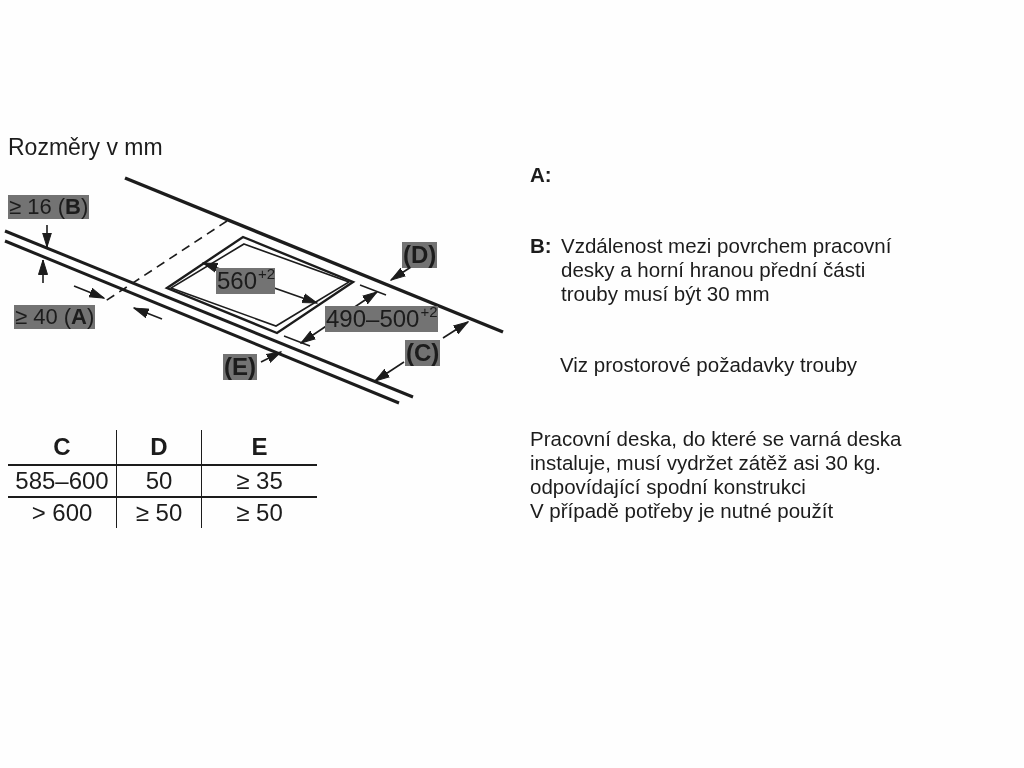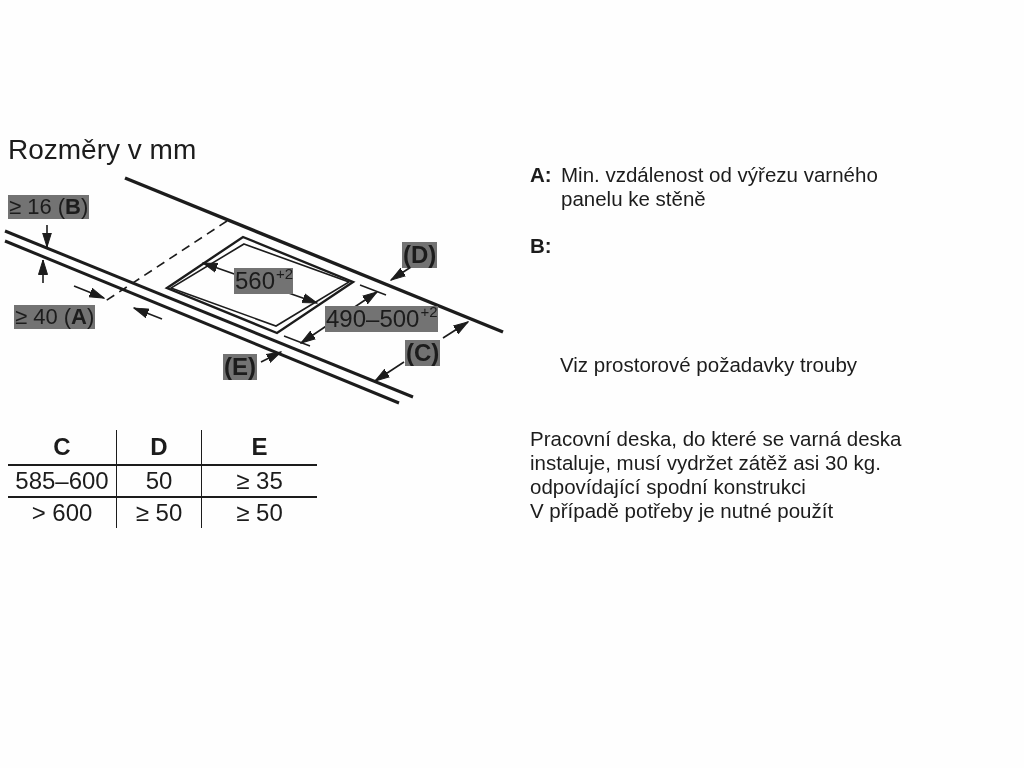--- a/index.html
+++ b/index.html
@@ -1,29 +1,29 @@
 <!DOCTYPE html>
 <html><head>
 <meta charset="utf-8">
 <style>
   html,body{margin:0;padding:0;background:#fff;}
   .page{
     position:relative;width:1024px;height:768px;background:#fefefe;
     font-family:"Liberation Sans", sans-serif;color:#1c1c1c;overflow:hidden;
   }
   .abs{position:absolute;}
-  .page-title{left:8px;top:134px;font-size:28px;}
+  .page-title{left:8px;top:134px;font-size:23px;}
   svg.diagram{left:0;top:0;}
   svg.diagram line, svg.diagram polygon, svg.diagram path{stroke:#1c1c1c;}
   .dim-label{background:#737373;white-space:nowrap;line-height:1.1;padding:0 1px;}
   .dim-label sup{font-size:15px;position:relative;top:-1px;left:1px;vertical-align:super;line-height:0;}
   .letter-bold b{font-weight:bold;}
   .lbl-b{left:8px;top:195px;font-size:22px;}
   .lbl-a{left:14px;top:305px;font-size:22px;}
-  .lbl-560{left:234px;top:268px;font-size:24px;}
+  .lbl-560{left:216px;top:268px;font-size:24px;}
   .lbl-490{left:325px;top:306px;font-size:24px;}
   .lbl-d{left:402px;top:242px;font-size:24px;font-weight:bold;}
   .lbl-c{left:405px;top:340px;font-size:24px;font-weight:bold;}
   .lbl-e{left:223px;top:354px;font-size:24px;font-weight:bold;}
   .spec-table{left:8px;top:430px;border-collapse:collapse;table-layout:fixed;font-size:24px;}
   .spec-table th,.spec-table td{padding:0;text-align:center;vertical-align:middle;font-weight:normal;}
   .spec-table th{font-weight:bold;height:34px;border-bottom:2px solid #1c1c1c;}
   .spec-table tr.r1 td{border-bottom:2px solid #1c1c1c;}
   .spec-table td{height:30px;}
   .spec-table .c1{width:108px;border-right:1.6px solid #1c1c1c;}
@@ -110,28 +110,29 @@
     <tr class="r2">
       <td class="c1">&gt; 600</td>
       <td class="c2">≥ 50</td>
       <td class="c3">≥ 50</td>
     </tr>
   </tbody>
     </table>
 
   <div class="abs notes-block note-row nb-a">
     <span class="note-key">A:</span>
-    <div>
-      <div>Min. vzdálenost od výřezu varného</div>
-      <div>panelu ke stěně</div>
-    </div>
   </div>
 
   <div class="abs notes-block note-row nb-b">
     <span class="note-key">B:</span>
+    <div>
+      <div>Vzdálenost mezi povrchem pracovní</div>
+      <div>desky a horní hranou přední části</div>
+      <div>trouby musí být 30 mm</div>
+    </div>
   </div>
 
   <div class="abs notes-block nb-viz">Viz prostorové požadavky trouby</div>
 
   <div class="abs notes-block nb-para">
     <div>Pracovní deska, do které se varná deska</div>
     <div>instaluje, musí vydržet zátěž asi 30 kg.</div>
     <div>odpovídající spodní konstrukci</div>
     <div>V případě potřeby je nutné použít</div>
   </div>

